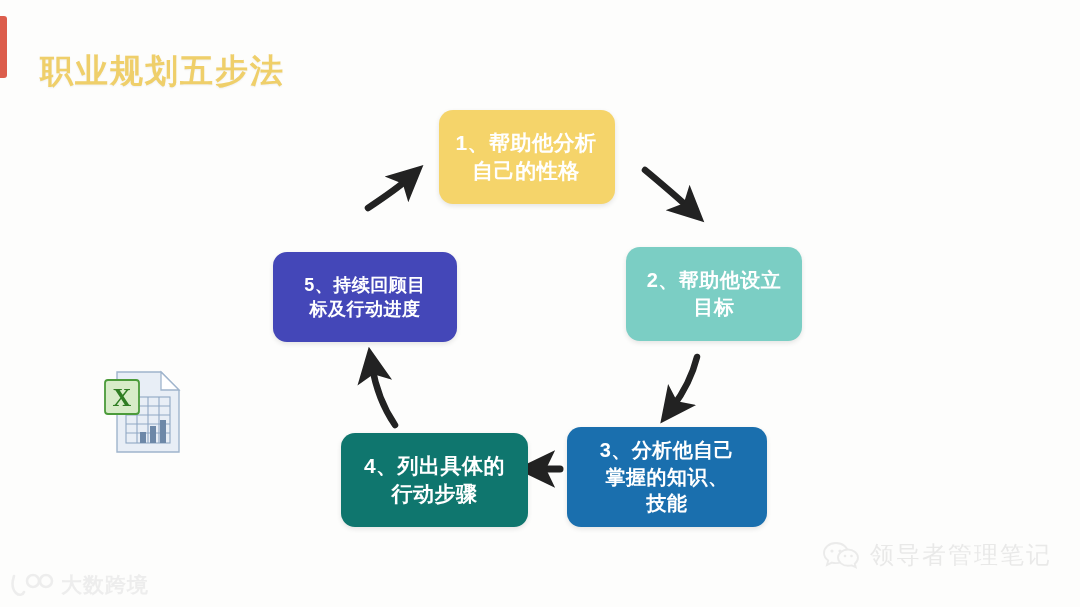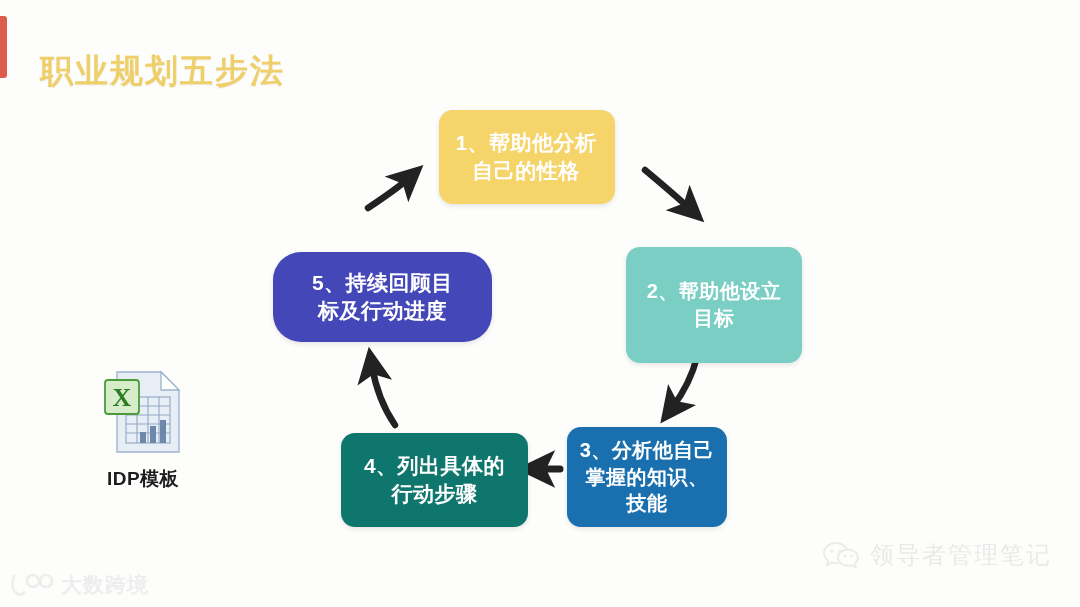--- a/index.html
+++ b/index.html
@@ -68,46 +68,45 @@
   #step1 {
     left: 439px; top: 110px;
     width: 176px; height: 94px;
     background: #f5d46a;
     font-size: 21px;
     letter-spacing: 0.5px;
     padding-left: 8px;
   }
   #step2 {
     left: 626px; top: 247px;
-    width: 176px; height: 116px;
+    width: 176px; height: 94px;
     background: #7bcec4;
     font-size: 20px;
     letter-spacing: 0.5px;
   }
   #step3 {
     left: 567px; top: 427px;
-    width: 160px; height: 100px;
+    width: 200px; height: 100px;
     background: #1a6fae;
     font-size: 20px;
     letter-spacing: 0.5px;
   }
   #step4 {
     left: 341px; top: 433px;
     width: 187px; height: 94px;
     background: #ee5e43;
     font-size: 21px;
     letter-spacing: 0.5px;
   }
   #step5 {
     left: 273px; top: 252px;
-    width: 219px; height: 90px;
+    width: 184px; height: 90px;
     background: #4447b8;
-    font-size: 21px;
-    letter-spacing: 0.5px;
-    border-radius: 28px;
+    font-size: 18px;
+    letter-spacing: 0.5px;
   }
 
   
   #arrows {
     position: absolute;
     left: 0; top: 0;
     width: 1080px; height: 607px;
     pointer-events: none;
   }
 
@@ -233,21 +232,20 @@
 
       <g fill="#6d88a8">
         <rect x="45" y="66" width="6" height="11"></rect>
         <rect x="55" y="60" width="6" height="17"></rect>
         <rect x="65" y="54" width="6" height="23"></rect>
       </g>
 
       <rect x="10" y="14" width="34" height="34" rx="3" fill="#d7ecc8" stroke="#4b9b3a" stroke-width="1.8"></rect>
       <text x="27" y="40" font-family="'Liberation Serif', serif" font-size="26" font-weight="bold" fill="#2f7d23" text-anchor="middle">X</text>
     </svg>
-    <div class="idp-label">IDP模板</div>
   </div>
 
   <div class="wm-left">
     <svg width="44" height="26" viewBox="0 0 44 26">
       <path d="M4,4 C2,10 2,17 6,21 C9,24 13,23 14,20" stroke="#cfcfcf" stroke-width="2.6" fill="none" stroke-linecap="round"></path>
       <circle cx="23" cy="9" r="6" stroke="#cfcfcf" stroke-width="2.6" fill="none"></circle>
       <circle cx="36" cy="9" r="6" stroke="#cfcfcf" stroke-width="2.6" fill="none"></circle>
     </svg>
     <span class="wm-left-text">大数跨境</span>
   </div>

